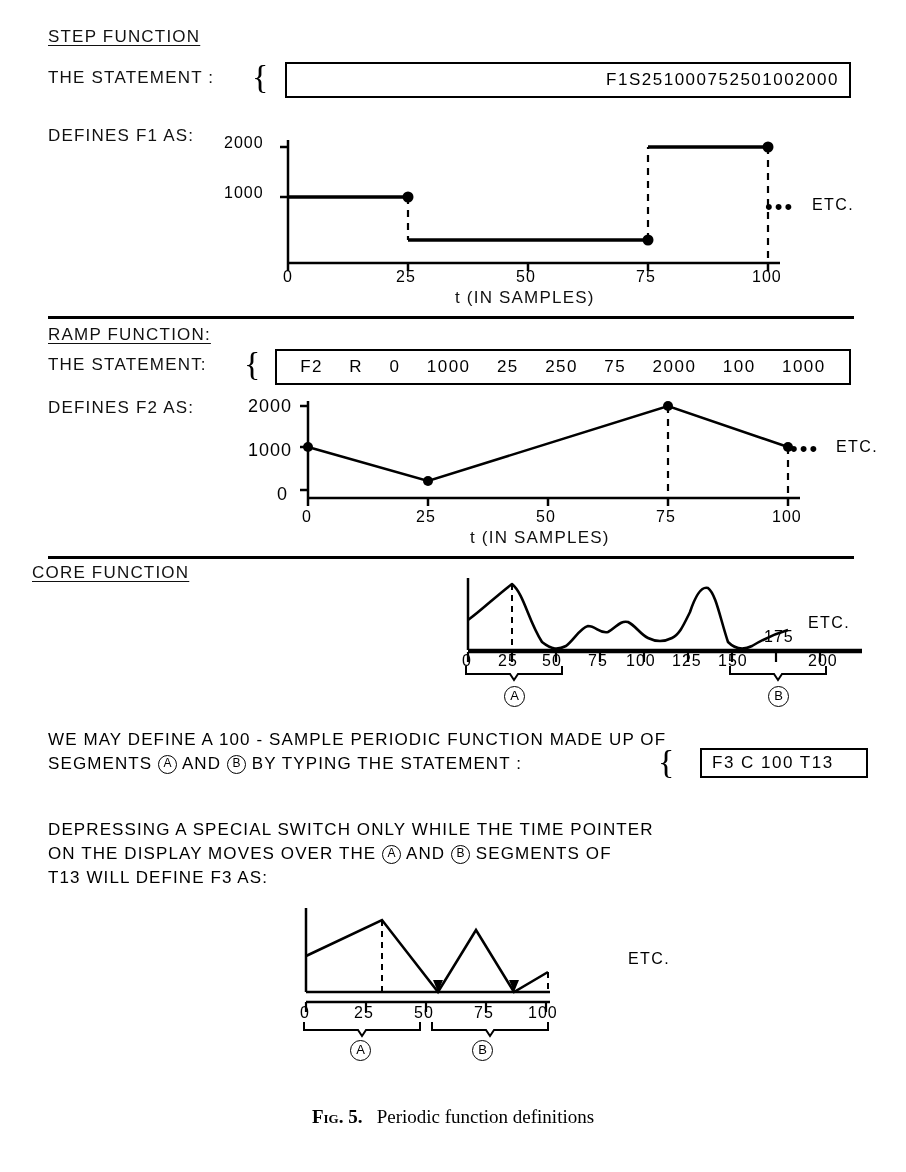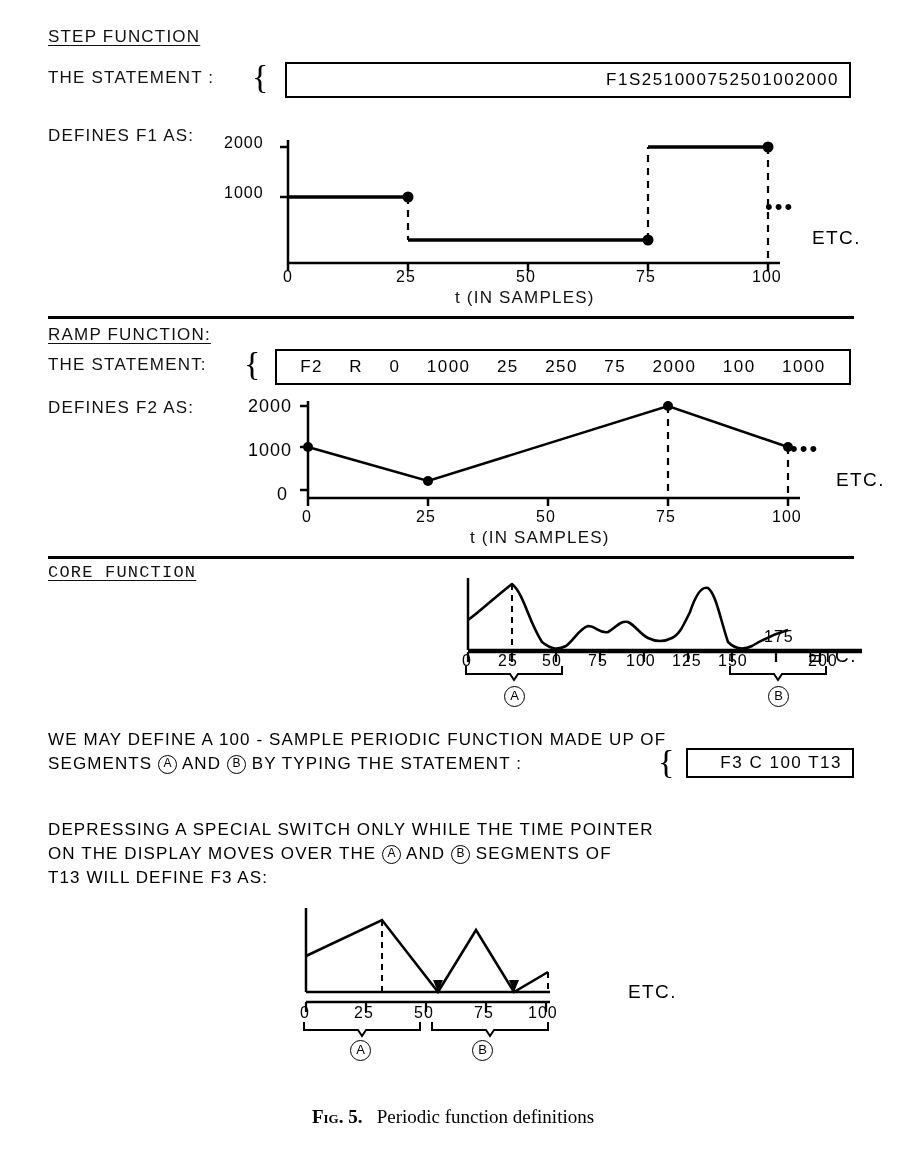--- a/index.html
+++ b/index.html
@@ -56,23 +56,22 @@
     height: 3px;
     background: #000;
   }
   .axis-num {
     position: absolute;
     font-size: 16px;
     letter-spacing: 1px;
   }
   .etc {
     position: absolute;
-    font-size: 19px;
+    font-size: 16px;
     letter-spacing: 1.4px;
-    margin-top: 31px;
   }
   .dots {
     position: absolute;
     font-size: 22px;
     letter-spacing: 2px;
     line-height: 1;
   }
   svg { position: absolute; overflow: visible; }
   .caption {
     position: absolute;
@@ -235,21 +234,21 @@
   <div class="axis-num" style="left:656px; top:508px;">75</div>
   <div class="axis-num" style="left:772px; top:508px;">100</div>
 
   <div class="dots" style="left:790px; top:438px;">•••</div>
   <div class="etc" style="left:836px; top:438px;">ETC.</div>
 
   <div class="lbl" style="left:470px; top:528px;">t (IN SAMPLES)</div>
 
   <div class="hr" style="left:48px; top:556px; width:806px;"></div>
 
-  <div class="lbl underline" style="left:48px; top:563px;font-family:Liberation Mono, monospace;">CORE FUNCTION</div>
+  <div class="lbl underline" style="left:32px; top:563px;">CORE FUNCTION</div>
 
 
   <svg width="420" height="90" style="left:462px; top:576px;">
     <line x1="6" y1="2" x2="6" y2="74" stroke="#000" stroke-width="2.5"></line>
     <line x1="6" y1="74" x2="400" y2="74" stroke="#000" stroke-width="2.5"></line>
     <path d="M6,44 C20,34 34,20 50,8 C62,18 66,44 80,66 C90,74 96,74 104,70
              C112,64 118,52 126,50 C134,50 138,58 146,56 C154,52 158,44 166,46
              C174,50 178,58 186,62 C194,66 202,66 210,62 C218,58 222,48 228,36
              C234,18 240,10 246,12 C254,18 258,42 266,66 C274,74 282,74 290,70
              C300,64 312,58 326,54" fill="none" stroke="#000" stroke-width="2.6" stroke-linejoin="round"></path>
@@ -291,21 +290,21 @@
 
   <div class="para" style="left:48px; top:752px;">
     <span>SEGMENTS</span>
     <span class="circ">A</span>
     <span>AND</span>
     <span class="circ">B</span>
     <span>BY TYPING THE STATEMENT :</span>
   </div>
 
   <div class="brace" style="left:658px; top:745px;">{</div>
-  <div class="stmt-box" style="left:686px; top:748px; width:168px; height:30px; justify-content:flex-end;">
+  <div class="stmt-box" style="left:700px; top:748px; width:168px; height:30px; justify-content:flex-start;">
     <span>F3 C 100 T13</span>
   </div>
 
   <div class="para" style="left:48px; top:818px;">DEPRESSING A SPECIAL SWITCH ONLY WHILE THE TIME POINTER</div>
 
   <div class="para" style="left:48px; top:842px;">
     <span>ON THE DISPLAY MOVES OVER THE</span>
     <span class="circ">A</span>
     <span>AND</span>
     <span class="circ">B</span>

